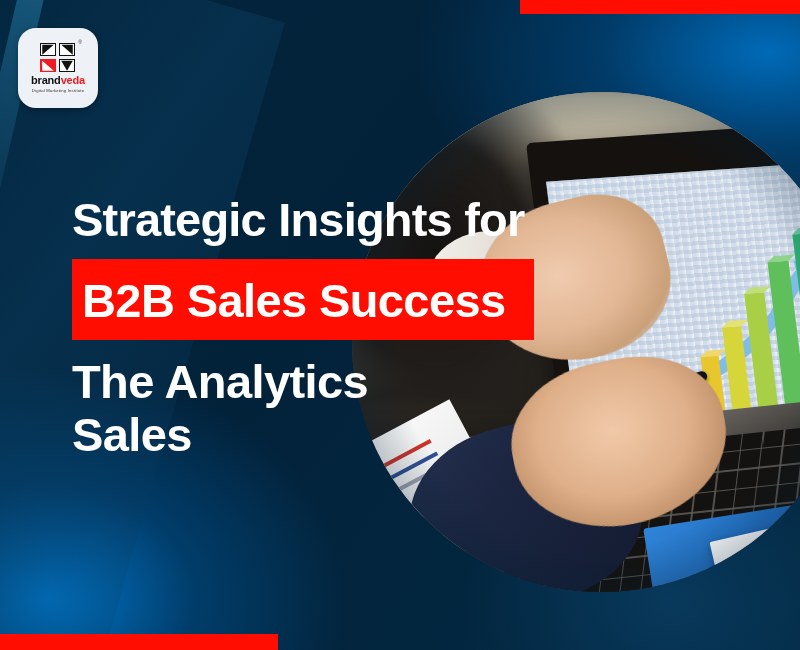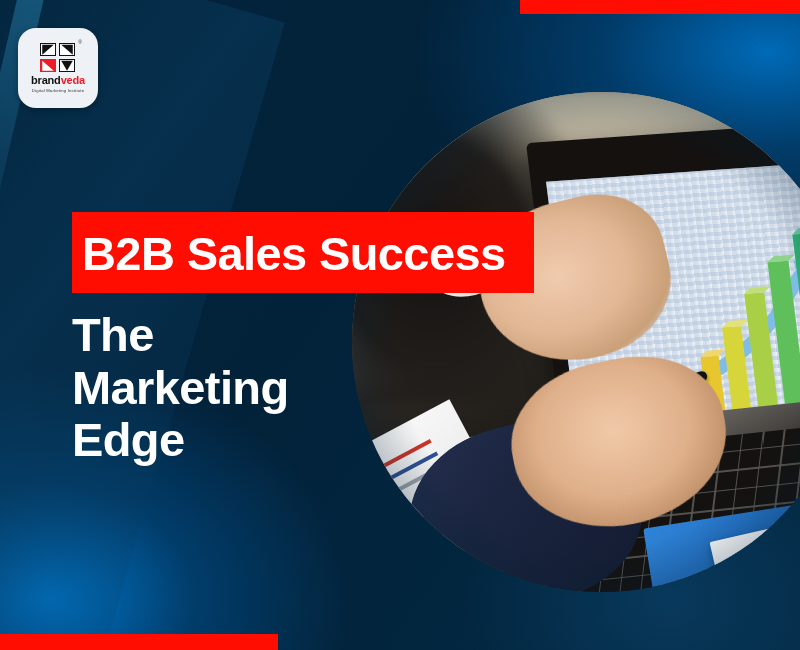--- a/index.html
+++ b/index.html
@@ -403,17 +403,18 @@
           </svg>
       </span>
     </div>
     <div class="logo-word">
       <span>brand</span><span class="veda">veda</span>
     </div>
     <div class="logo-sub">Digital Marketing Institute</div>
   </div>
 
   <div class="headline">
+    <div class="h-line1">Strategic Insights for</div>
     <div class="h-highlight">B2B Sales Success</div>
-    <div class="h-line3">The Marketing Edge</div>
+    <div class="h-line3">The Analytics Sales</div>
   </div>
 
 </div>
 
 </body></html>

